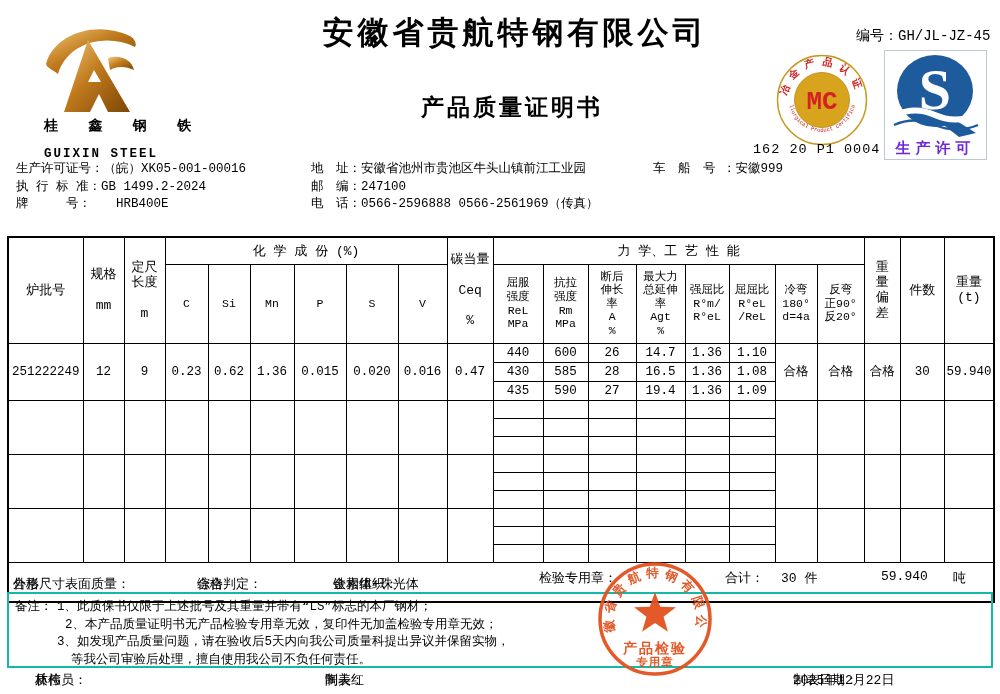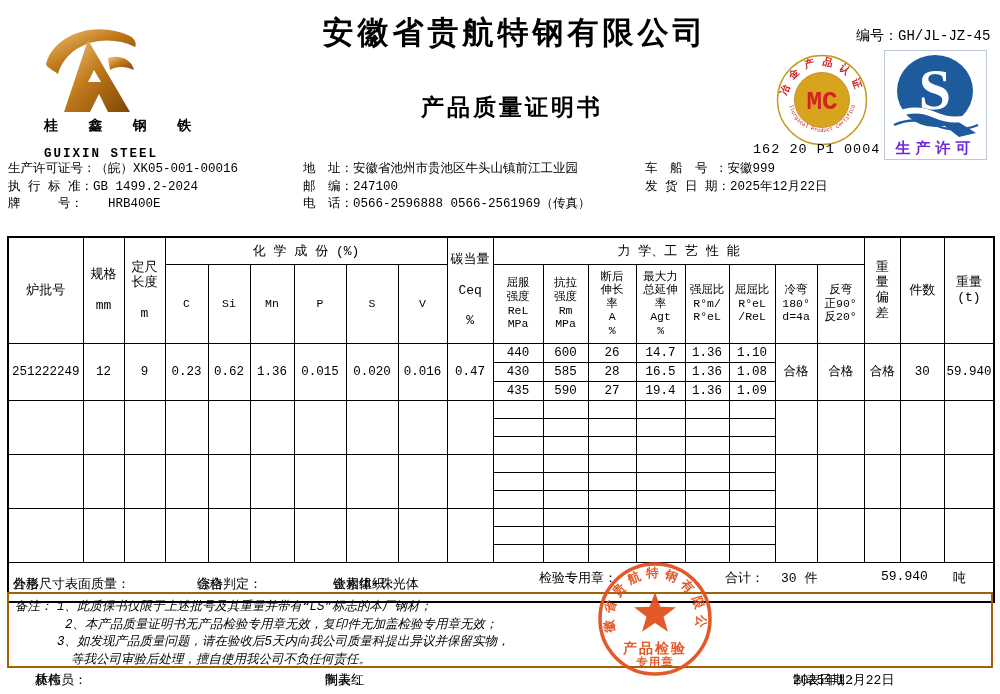--- a/index.html
+++ b/index.html
@@ -17,40 +17,40 @@
   #logo-cn{position:absolute;left:44px;top:117px;font-size:14px;font-weight:700;letter-spacing:11px;white-space:nowrap;}
   #logo-en{position:absolute;left:44px;top:134px;font-size:12.5px;font-weight:700;letter-spacing:2px;white-space:nowrap;margin-top:13px;}
   
   #mc-badge{position:absolute;left:776px;top:54px;}
   #mc-code{position:absolute;left:753px;top:142px;font-size:13.5px;letter-spacing:1px;white-space:nowrap;}
   #qs-badge{position:absolute;left:884px;top:50px;width:101px;height:108px;border:1px solid #bcc8d8;
     background:#fff;text-align:center;}
   #qs-text{color:#6d28d9;font-size:15px;font-weight:700;letter-spacing:5px;margin-top:-3px;
     font-family:"Liberation Serif","DejaVu Serif",serif;}
   
-  .info-col{position:absolute;top:161px;font-size:12.5px;line-height:17.6px;white-space:nowrap;}
+  .info-col{position:absolute;top:161px;font-size:12.5px;line-height:17.6px;white-space:nowrap;margin-left:8px;}
   #info-left{left:8px;} #info-mid{left:303px;} #info-right{left:645px;}
   
   #cert-table{position:absolute;left:7px;top:236px;border-collapse:collapse;table-layout:fixed;
     width:986px;font-size:12.5px;}
   #cert-table th,#cert-table td{border:1px solid #000;padding:0;text-align:center;vertical-align:middle;
     font-weight:normal;overflow:hidden;}
   #cert-table{border:2px solid #000;}
   .pre{white-space:pre-line;line-height:1.18;}
   .hr1{height:27px;} .hr1 th{font-size:13px;}
   .hr2{height:79px;} .hr2 th{font-size:11.5px;}
   .sub{height:19px;} .esub{height:18px;}
   .me td{border-bottom-width:2px;}
   .hr2 th{border-bottom-width:2px;}
   .foot{height:29px;}
   #foot-cell{position:relative;height:38px;font-size:13px;}
   #foot-cell span{position:absolute;top:6px;white-space:nowrap;}
   
-  #remarks{position:absolute;left:7px;top:592px;width:982px;height:72px;border:2px solid #a16207;
-    font-size:12.5px;line-height:17.5px;font-style:italic;}
+  #remarks{position:absolute;left:7px;top:592px;width:982px;height:72px;border:2px solid #14b8a6;
+    font-size:12.5px;line-height:17.5px;}
   #remarks-label{position:absolute;left:6px;top:5px;}
   .rline{position:absolute;left:48px;white-space:nowrap;text-align:center;}
   .rline.r0{top:5px;} .rline.r1{top:22.5px;margin-left:8px;} .rline.r2{top:40px;}
   .rline.r3{top:57.5px;left:62px;}
   
   #bottom-row{position:absolute;left:0;top:671px;width:1000px;font-size:13px;}
   #bottom-row span{position:absolute;white-space:nowrap;}
   #b-insp{left:35px;} #b-tab{left:325px;} #b-date{left:793px;}
   
   #stamp{position:absolute;left:596px;top:560px;opacity:.95;z-index:5;}
@@ -106,21 +106,20 @@
     <div><span>执 行 标 准：</span><span>GB 1499.2-2024</span></div>
     <div><span>牌　　　号：</span><span>　　HRB400E</span></div>
   </div>
   <div id="info-mid" class="info-col">
     <div><span>地　址：</span><span>安徽省池州市贵池区牛头山镇前江工业园</span></div>
     <div><span>邮　编：</span><span>247100</span></div>
     <div><span>电　话：</span><span>0566-2596888  0566-2561969（传真）</span></div>
   </div>
   <div id="info-right" class="info-col">
     <div><span>车　船　号 ：</span><span>安徽999</span></div>
-    <div><span>发 货 日 期：</span><span>2025年12月22日</span></div>
   </div>
 
   <table id="cert-table">
     <colgroup>
       <col style="width:75px">
         <col style="width:41px">
         <col style="width:41px">
       <col style="width:43px">
         <col style="width:42px">
         <col style="width:44px">

